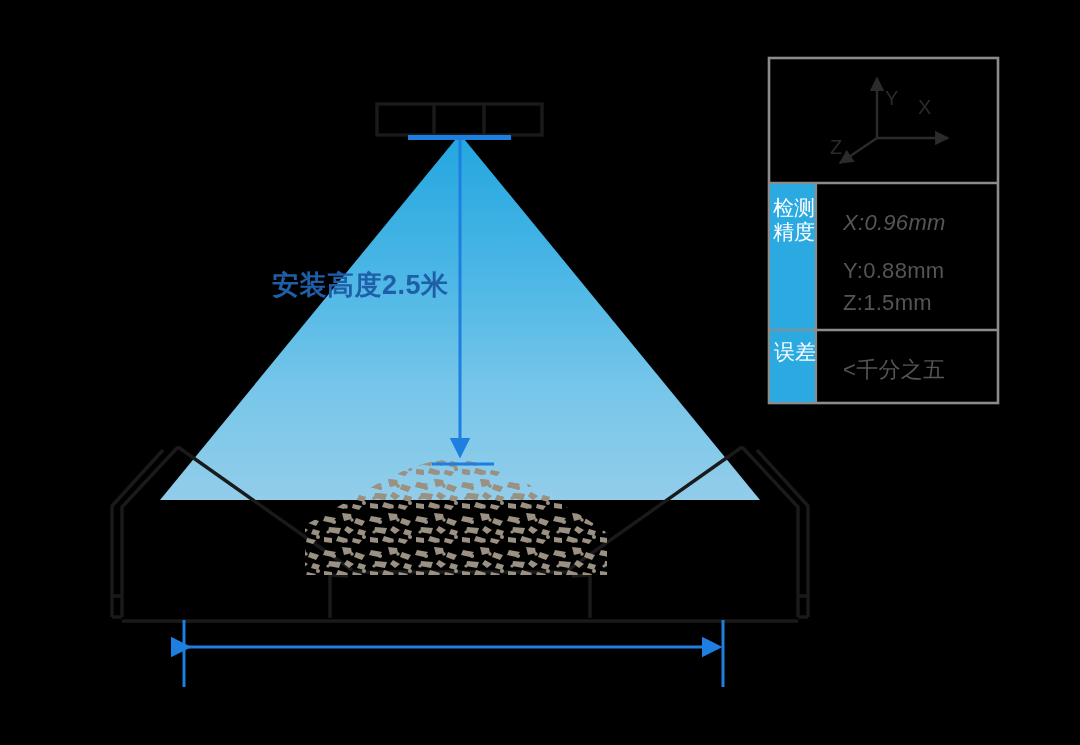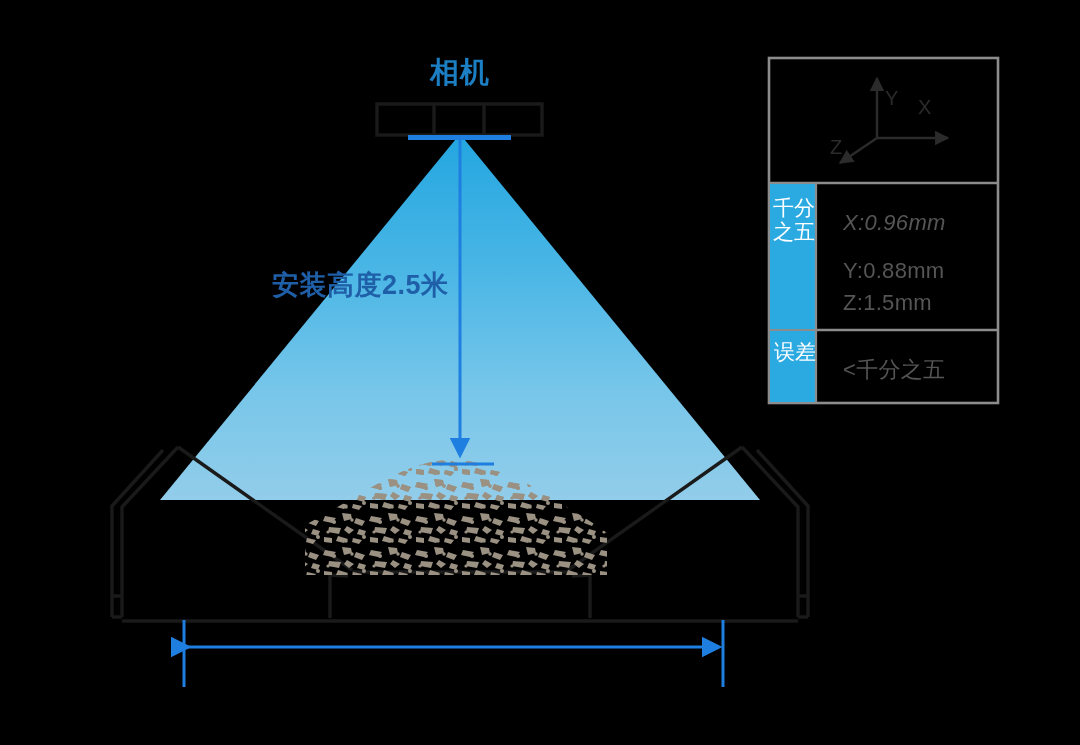--- a/index.html
+++ b/index.html
@@ -211,26 +211,25 @@
       <line x1="816" y1="183" x2="816" y2="403" stroke="#8c8c8c" stroke-width="2.2"></line>
 
       <g stroke="#2b2b2b" stroke-width="2.4" fill="none">
         <line x1="877" y1="138" x2="877" y2="78" marker-end="url(#axArrow)"></line>
         <line x1="877" y1="138" x2="948" y2="138" marker-end="url(#axArrow)"></line>
         <line x1="877" y1="138" x2="840" y2="163" marker-end="url(#axArrow)"></line>
       </g>
     </g>
   </svg>
 
-  <div class="lbl" id="camera-label">相机</div>
 
   <div class="lbl" id="height-label">安装高度2.5米</div>
 
 
-  <div class="spec-head" id="spec-head-0">千分之五</div>
+  <div class="spec-head" id="spec-head-0">检测精度</div>
   <div class="spec-head" id="spec-head-1">误差</div>
 
   <div class="spec-val" id="spec-val-0-0">X:0.96mm</div>
   <div class="spec-val" id="spec-val-0-1">Y:0.88mm</div>
   <div class="spec-val" id="spec-val-0-2">Z:1.5mm</div>
   <div class="spec-val" id="spec-val-1-0">&lt;千分之五</div>
 
   <div class="axis-lbl" id="axis-lbl-y">Y</div>
   <div class="axis-lbl" id="axis-lbl-x">X</div>
   <div class="axis-lbl" id="axis-lbl-z">Z</div>

